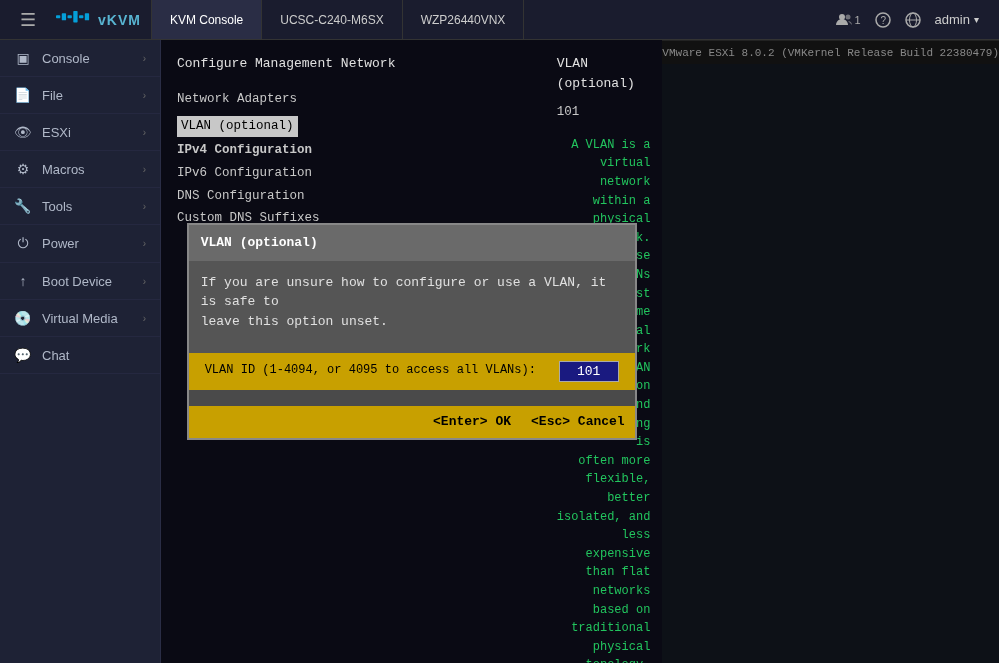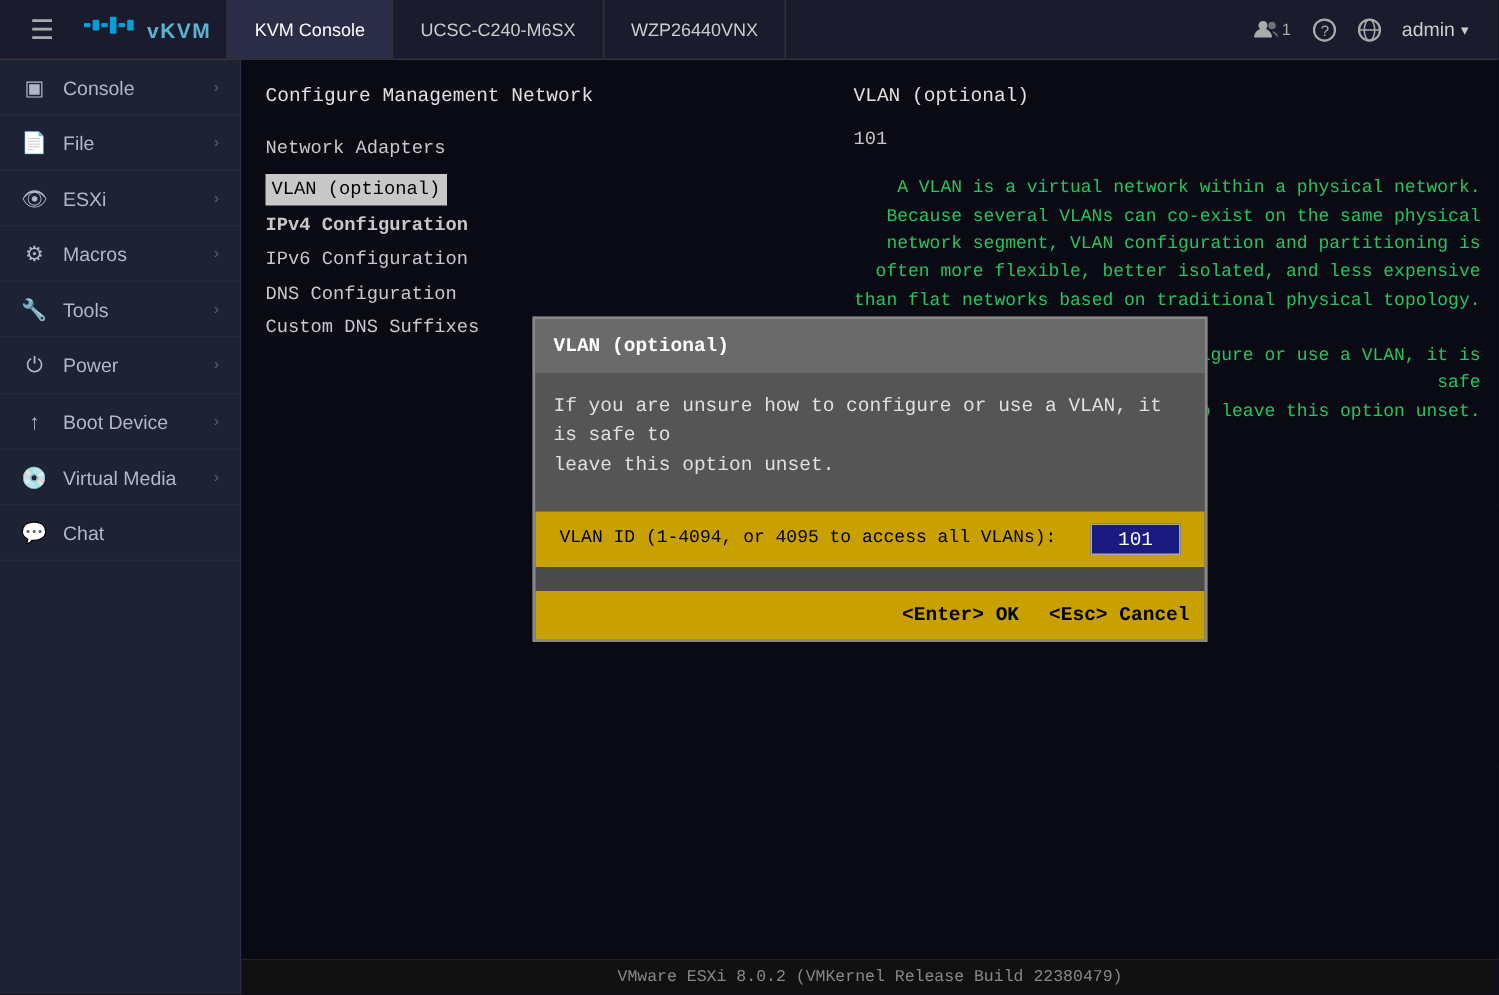--- a/index.html
+++ b/index.html
@@ -50,21 +50,21 @@
     .sidebar-item {
       display: flex; align-items: center; gap: 10px;
       padding: 10px 14px; color: #b0b8c8; font-size: 13px; cursor: pointer;
       border-bottom: 1px solid #252840;
     }
     .sidebar-item .icon { font-size: 14px; width: 18px; text-align: center; }
     .sidebar-item .arrow { margin-left: auto; font-size: 10px; color: #666; }
 
     
     .main {
-      flex: 1; background: #0d1117; display: flex; flex-direction: column; position: relative;
+      flex: 1; background: #0d1117; display: flex; flex-direction: row; position: relative;
     }
     .kvm-screen {
       flex: 1; background: #0a0a14; position: relative; overflow: hidden;
       font-family: 'Courier New', monospace;
     }
 
     
     .terminal-bg {
       width: 100%; height: 100%; background: #0a0a14; color: #c0c0c0;
       font-size: 13px; line-height: 1.5; padding: 8px 12px;

